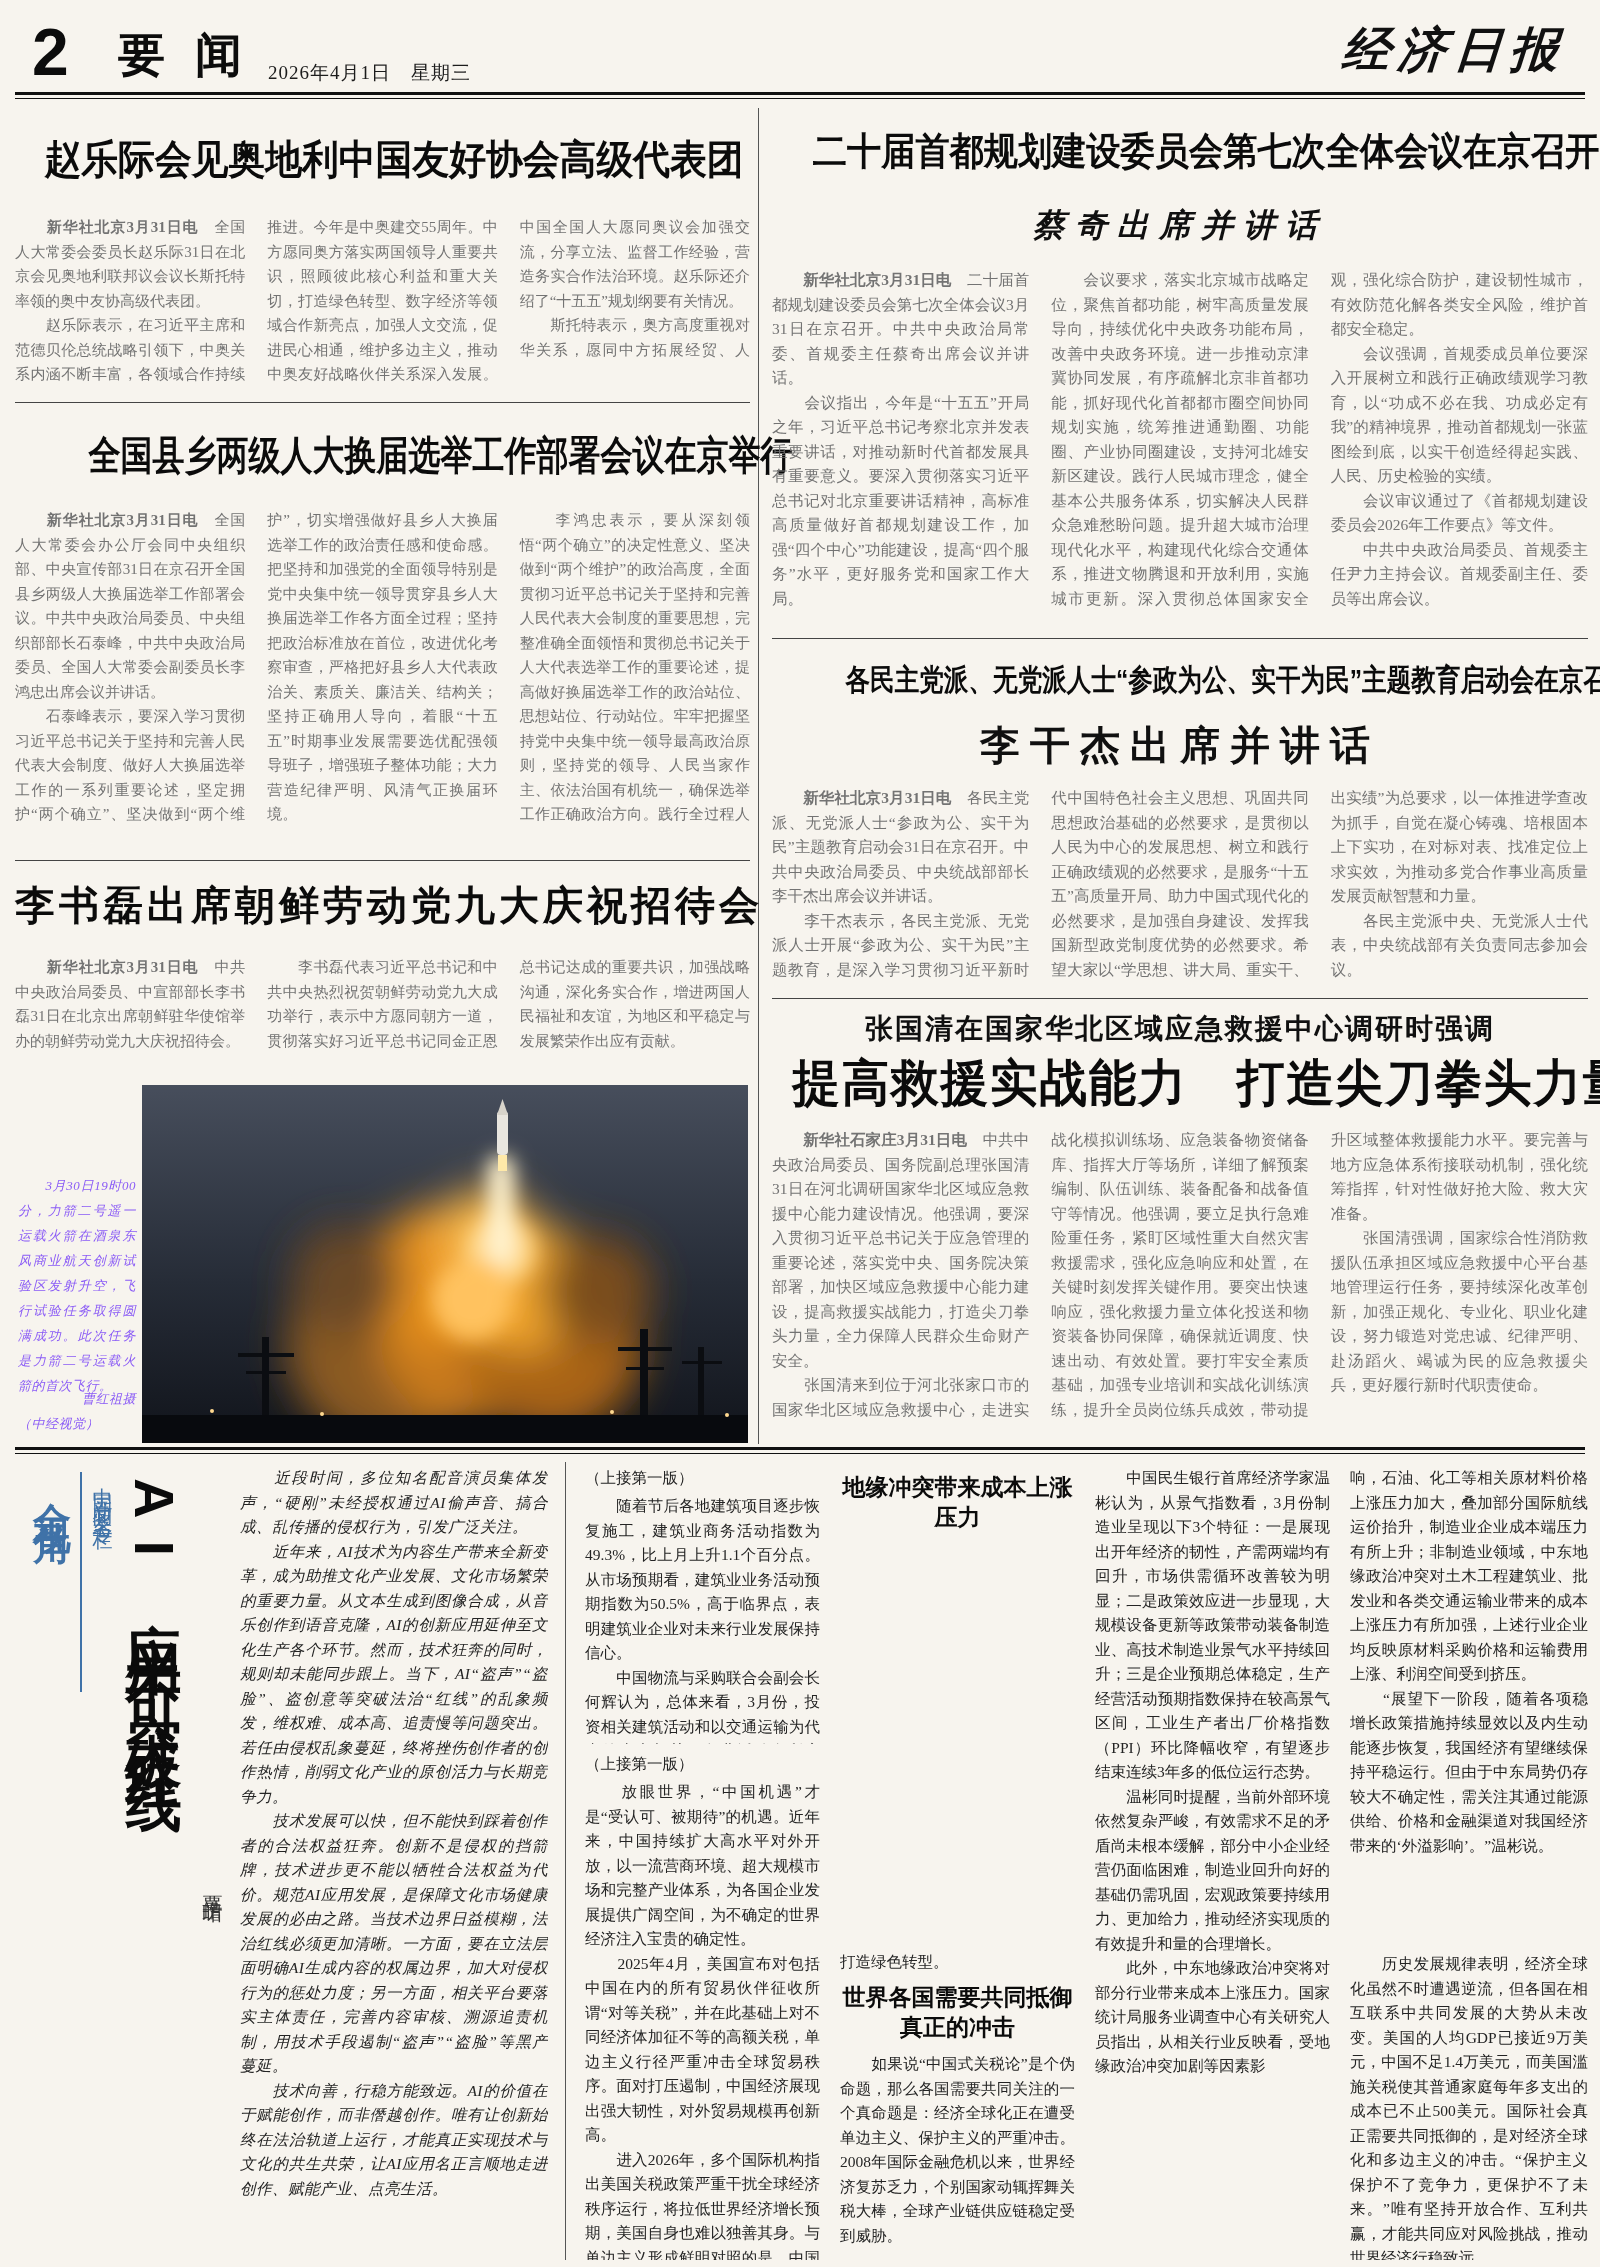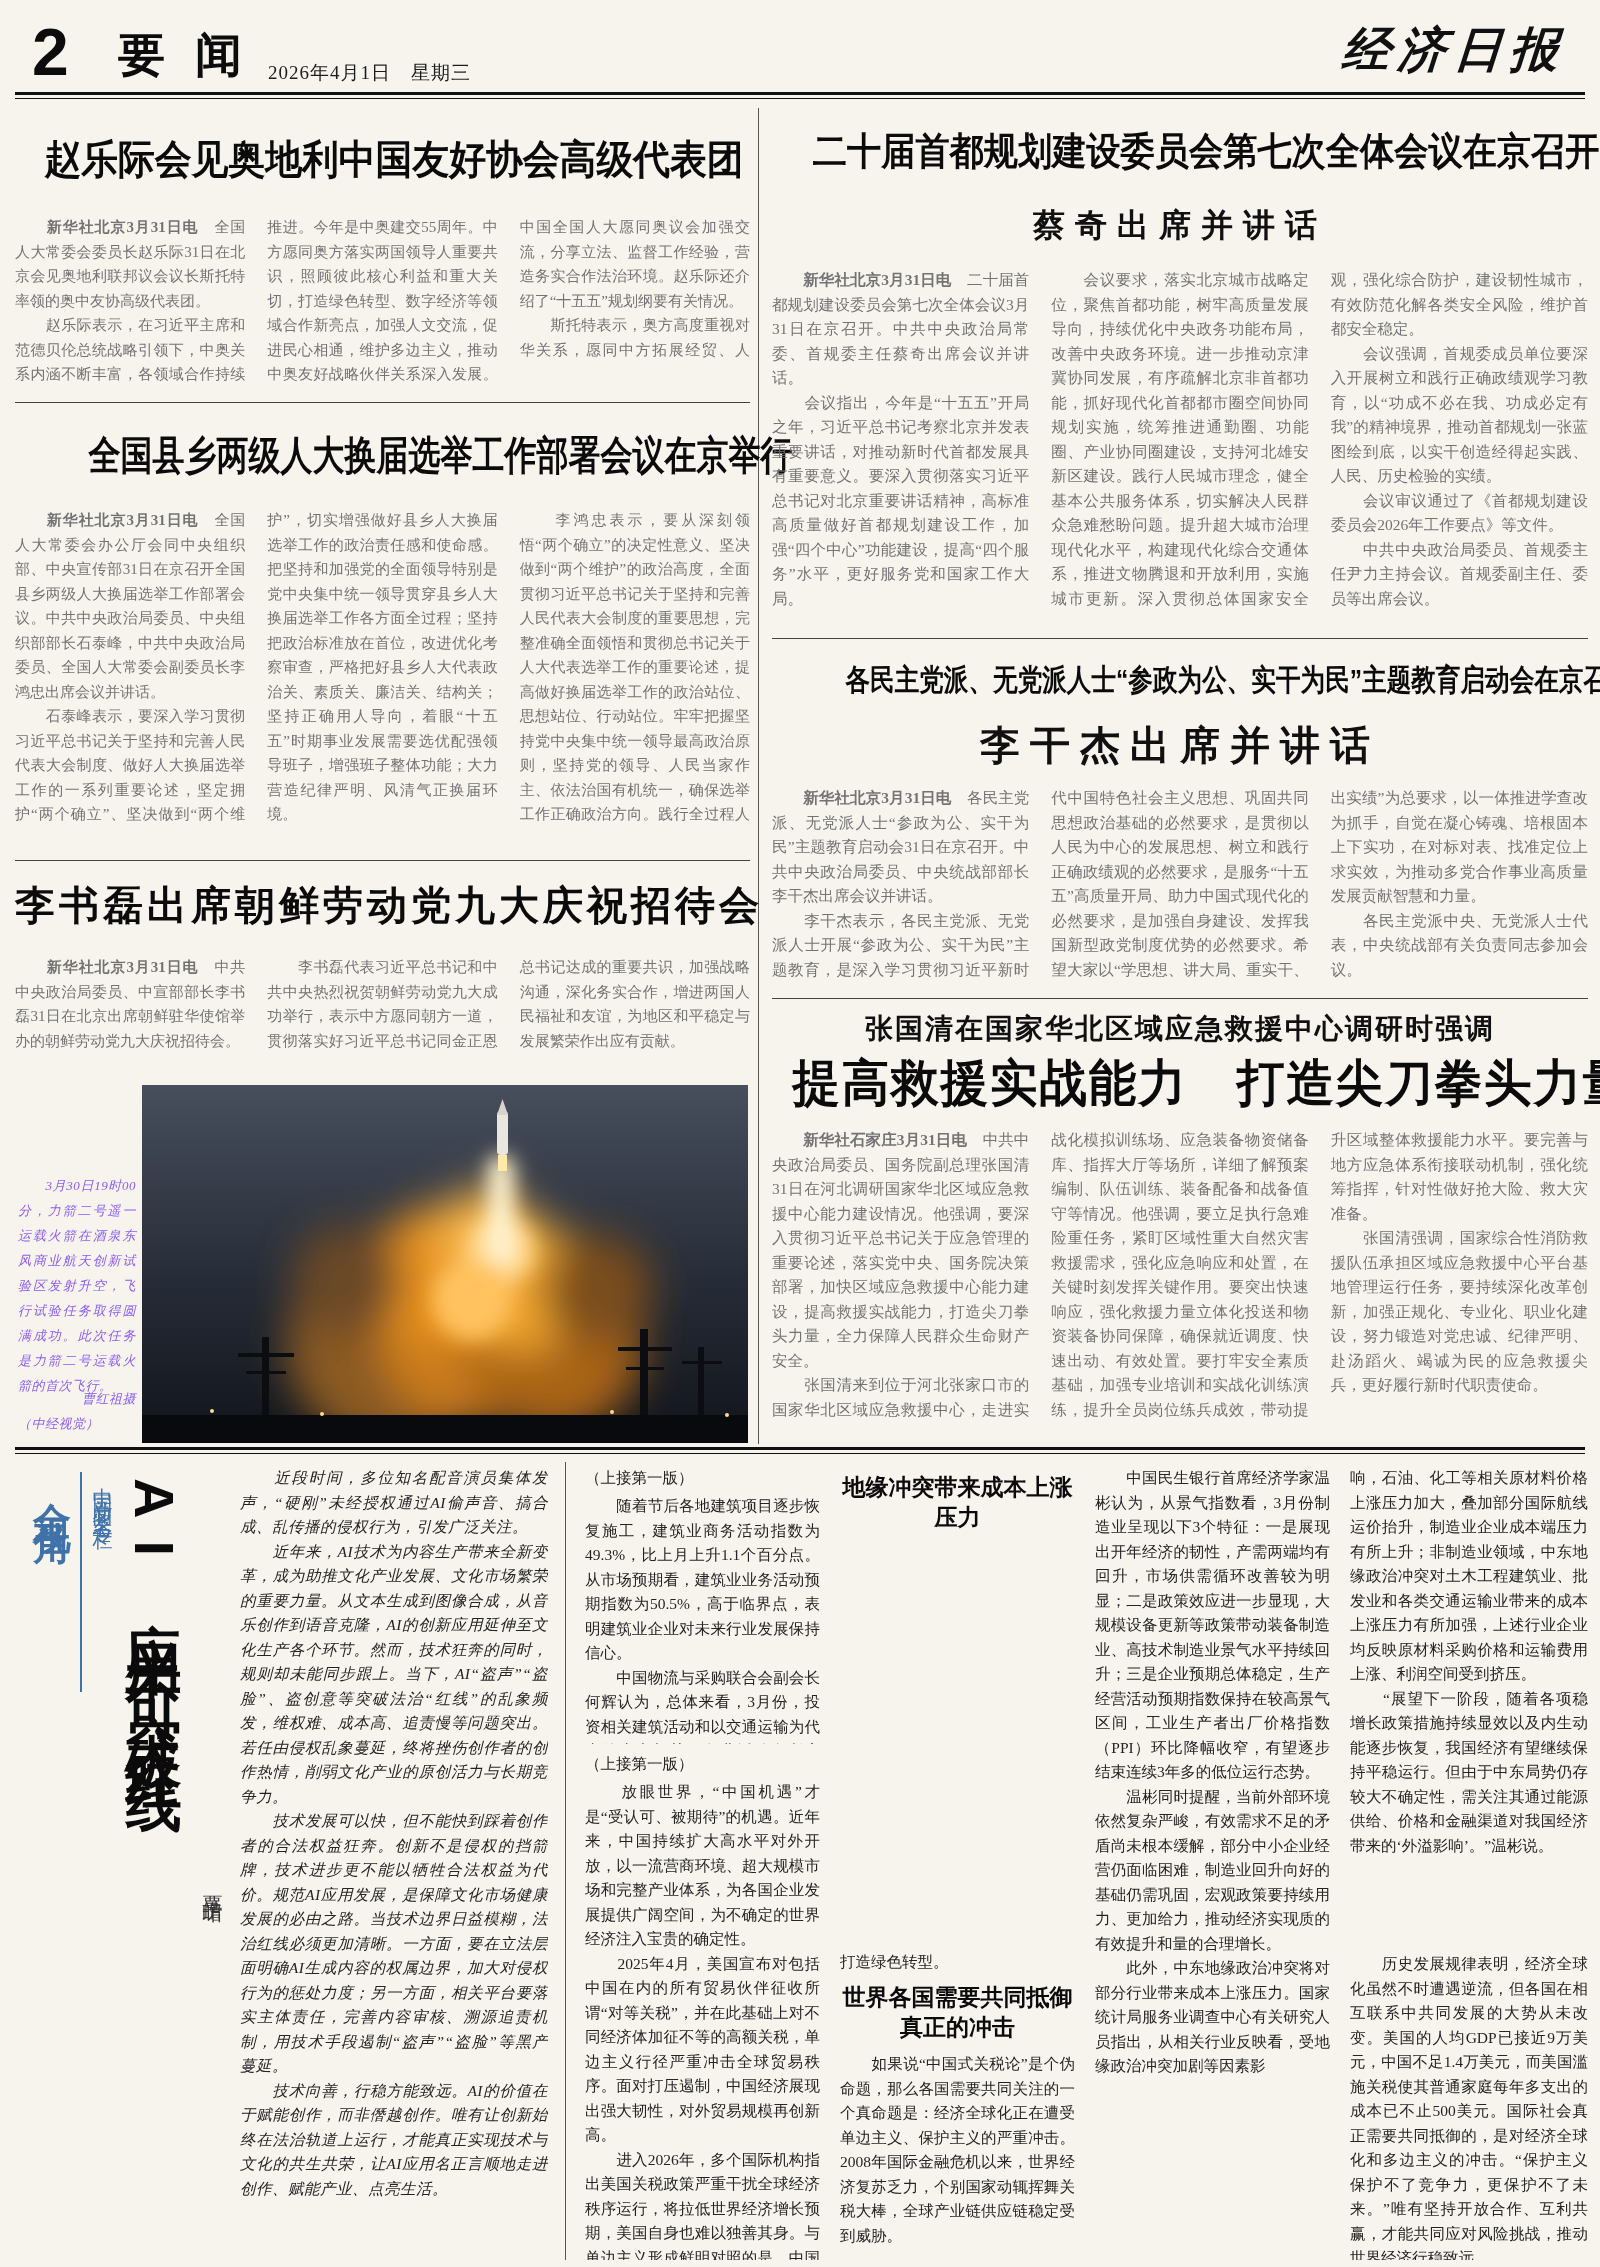--- a/index.html
+++ b/index.html
@@ -123,21 +123,21 @@
       <g fill="#ffd98f">
           <circle cx="70" cy="326" r="2"></circle>
           <circle cx="180" cy="329" r="2"></circle>
           <circle cx="470" cy="327" r="2"></circle>
           <circle cx="585" cy="330" r="2"></circle>
         </g>
     </svg>
   </div>
 
   <div class="hl" style="left:772px;top:126px;width:816px;font-size:38px;transform:scaleX(.9);" data-name="headline-shouguiwei">二十届首都规划建设委员会第七次全体会议在京召开</div>
-  <div class="sub" style="left:772px;top:204px;width:816px;font-size:32px;letter-spacing:10px;" data-name="subhead-caiqi">蔡奇出席并讲话</div>
+  <div class="sub" style="left:772px;top:204px;width:816px;font-size:32px;letter-spacing:10px;font-style:italic;" data-name="subhead-caiqi">蔡奇出席并讲话</div>
   <div class="art-body c3" style="left:772px;top:268px;width:816px;height:352px;font-size:15.5px;" data-name="article-body-shouguiwei"><b class="dl" data-name="dateline">　　新华社北京3月31日电</b><span data-name="body-text">　二十届首都规划建设委员会第七次全体会议3月31日在京召开。中共中央政治局常委、首规委主任蔡奇出席会议并讲话。
 　　会议指出，今年是“十五五”开局之年，习近平总书记考察北京并发表重要讲话，对推动新时代首都发展具有重要意义。要深入贯彻落实习近平总书记对北京重要讲话精神，高标准高质量做好首都规划建设工作，加强“四个中心”功能建设，提高“四个服务”水平，更好服务党和国家工作大局。
 　　会议要求，落实北京城市战略定位，聚焦首都功能，树牢高质量发展导向，持续优化中央政务功能布局，改善中央政务环境。进一步推动京津冀协同发展，有序疏解北京非首都功能，抓好现代化首都都市圈空间协同规划实施，统筹推进通勤圈、功能圈、产业协同圈建设，支持河北雄安新区建设。践行人民城市理念，健全基本公共服务体系，切实解决人民群众急难愁盼问题。提升超大城市治理现代化水平，构建现代化综合交通体系，推进文物腾退和开放利用，实施城市更新。深入贯彻总体国家安全观，强化综合防护，建设韧性城市，有效防范化解各类安全风险，维护首都安全稳定。
 　　会议强调，首规委成员单位要深入开展树立和践行正确政绩观学习教育，以“功成不必在我、功成必定有我”的精神境界，推动首都规划一张蓝图绘到底，以实干创造经得起实践、人民、历史检验的实绩。
 　　会议审议通过了《首都规划建设委员会2026年工作要点》等文件。
 　　中共中央政治局委员、首规委主任尹力主持会议。首规委副主任、委员等出席会议。</span></div>
   <div class="hrule" style="left:772px;top:638px;width:816px;" data-name="rule"></div>
 
   <div class="hl" style="left:772px;top:660px;width:816px;font-size:30px;transform:scaleX(.82);" data-name="headline-zhutijiaoyu">各民主党派、无党派人士“参政为公、实干为民”主题教育启动会在京召开</div>
   <div class="sub" style="left:772px;top:718px;width:816px;font-size:40px;letter-spacing:10px;" data-name="subhead-liganjie">李干杰出席并讲话</div>

